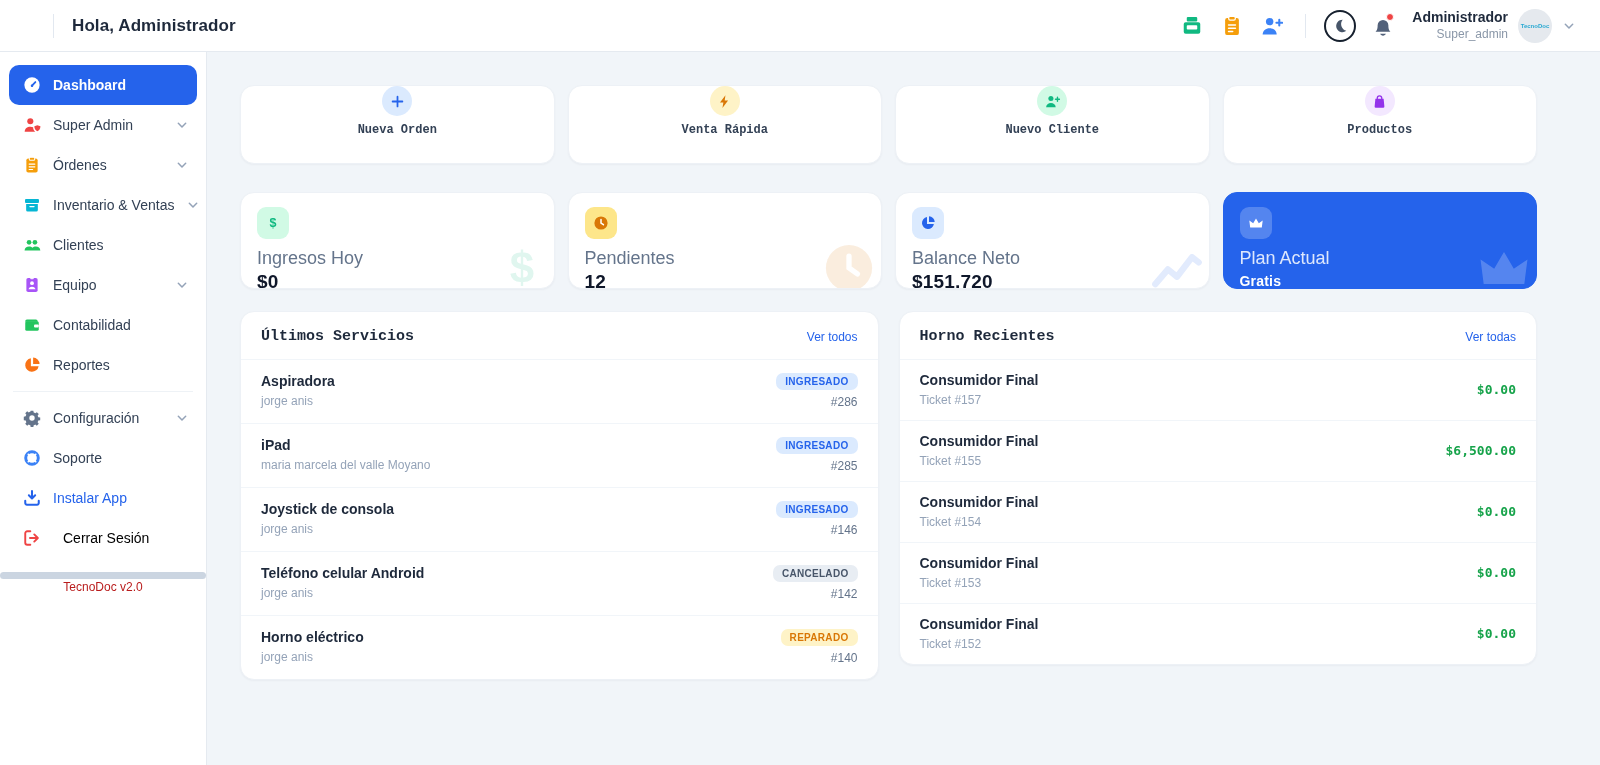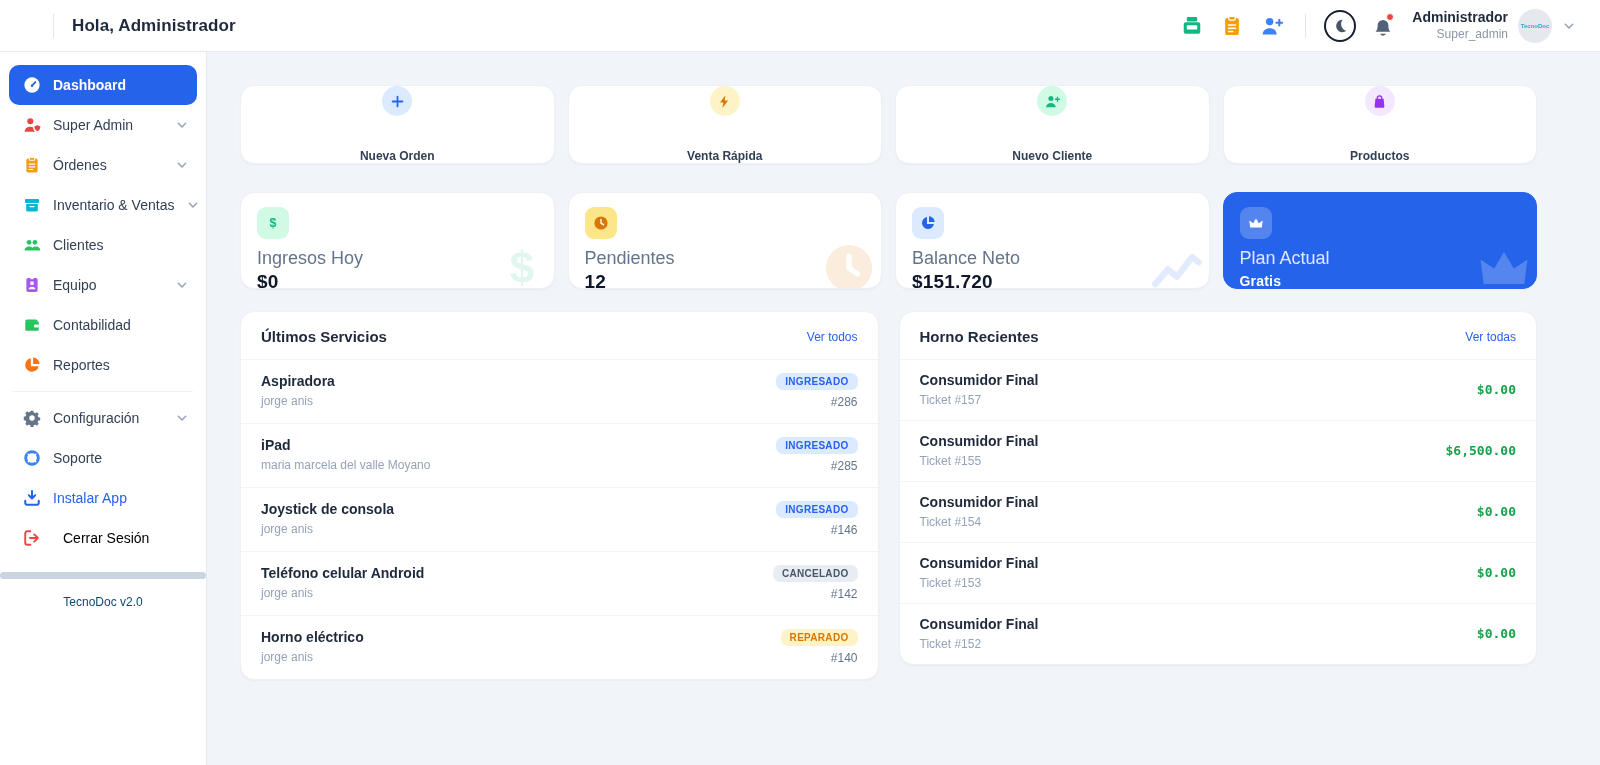--- a/index.html
+++ b/index.html
@@ -34,46 +34,46 @@
   
   .sidebar { position:absolute; top:52px; left:0; bottom:0; width:207px; background:#fff; border-right:1px solid #e5eaf0; padding:13px 9px 3px; z-index:10; }
   .side-item { display:flex; align-items:center; gap:12px; padding:10px 8px 10px 14px; border-radius:10px; cursor:pointer; height:40px; }
   .side-item .ico { width:18px; height:18px; flex:0 0 auto; }
   .side-item .lbl { font-size:14px; color:#334155; font-weight:400; white-space:nowrap; }
   .side-item .chev { margin-left:auto; width:14px; height:14px; color:#94a3b8; flex:0 0 auto; }
   .side-item.active { background:#2563eb; }
   .side-item.active .lbl { color:#fff; font-weight:bold; }
   .side-div { height:1px; background:#eef2f6; margin:6px 4px; }
   .side-scrollbar { height:7px; background:#cbd5e1; border-radius:5px; margin:14px -9px 0 -9px; cursor:pointer; }
-  .side-footer { text-align:center; font-size:12px; color:#0c4a6e; margin-top:16px; }
+  .side-footer { text-align:center; font-size:12px; color:#b91c1c; margin-top:1px; }
 
   
   .content { position:absolute; top:52px; left:207px; right:0; bottom:0; padding:33px 63px 20px 33px; overflow:hidden; }
   .qa-row, .stat-row { display:grid; grid-template-columns:repeat(4,1fr); gap:13px; }
-  .qa-card { background:#fff; border:1px solid #edf1f6; border-radius:14px; height:79px; display:flex; flex-direction:column; align-items:center; justify-content:space-between; gap:7px; cursor:pointer; box-shadow:0 1px 2px rgba(15,23,42,.04); font-family:Liberation Sans, sans-serif; }
+  .qa-card { background:#fff; border:1px solid #edf1f6; border-radius:14px; height:79px; display:flex; flex-direction:column; align-items:center; justify-content:flex-start; gap:7px; cursor:pointer; box-shadow:0 1px 2px rgba(15,23,42,.04); font-family:Liberation Mono, monospace; }
   .qa-ico { width:30px; height:30px; border-radius:999px; display:flex; align-items:center; justify-content:center; }
   .qa-ico span { width:15px; height:15px; display:block; }
   .qa-label { font-size:12px; font-weight:bold; color:#334155; }
 
   .stat-row { margin-top:28px; }
   .stat-card { position:relative; overflow:hidden; background:#fff; border:1px solid #edf1f6; border-radius:14px; height:97px; padding:14px 16px; box-shadow:0 1px 2px rgba(15,23,42,.04); }
   .st-ico { width:32px; height:32px; border-radius:9px; display:flex; align-items:center; justify-content:center; }
   .st-ico span { width:16px; height:16px; display:block; }
   .st-label { margin-top:9px; font-size:18px; color:#64748b; }
   .st-value { margin-top:2px; font-size:19px; font-weight:bold; color:#0f172a; letter-spacing:.2px; }
   .st-mark { position:absolute; right:4px; bottom:-8px; width:56px; height:56px; opacity:.13; }
   .stat-card.highlight { border-color:#2563eb; box-shadow:none; }
   .stat-card.highlight .st-label { color:rgba(255,255,255,.85); }
   .stat-card.highlight .st-value { color:#fff; font-size:14px; margin-top:4px; }
   .stat-card.highlight .st-mark { opacity:.22; }
 
   .panels { display:grid; grid-template-columns:1fr 1fr; gap:20px; margin-top:22px; align-items:start; }
   .panel { background:#fff; border:1px solid #edf1f6; border-radius:14px; overflow:hidden; box-shadow:0 1px 2px rgba(15,23,42,.04); }
   .panel-head { display:flex; align-items:center; justify-content:space-between; padding:16px 20px 14px; border-bottom:1px solid #f1f5f9; }
-  .panel-head h2 { font-size:15px; font-weight:bold; color:#1e293b; }
+  .panel-head h2 { font-size:15px; font-weight:bold; color:#1e293b;font-family:Liberation Mono, monospace; }
   .panel-head a { font-size:12px; color:#2563eb; cursor:pointer; text-decoration:none; }
   .svc-row { display:flex; align-items:flex-start; justify-content:space-between; padding:13px 20px 14px; border-bottom:1px solid #f1f5f9; cursor:pointer; }
   .svc-row:last-child { border-bottom:none; }
   .svc-name { font-size:14px; font-weight:bold; color:#1e293b; }
   .svc-client { font-size:12px; color:#94a3b8; margin-top:5px; }
   .svc-right { display:flex; flex-direction:column; align-items:flex-end; gap:5px; }
   .badge { font-size:10px; font-weight:bold; letter-spacing:.3px; padding:3px 9px; border-radius:7px; white-space:nowrap; }
   .svc-num { font-size:12px; color:#64748b; }
   .sale-row { display:flex; align-items:center; justify-content:space-between; padding:12px 20px 13px; border-bottom:1px solid #f1f5f9; cursor:pointer; }
   .sale-row:last-child { border-bottom:none; }

